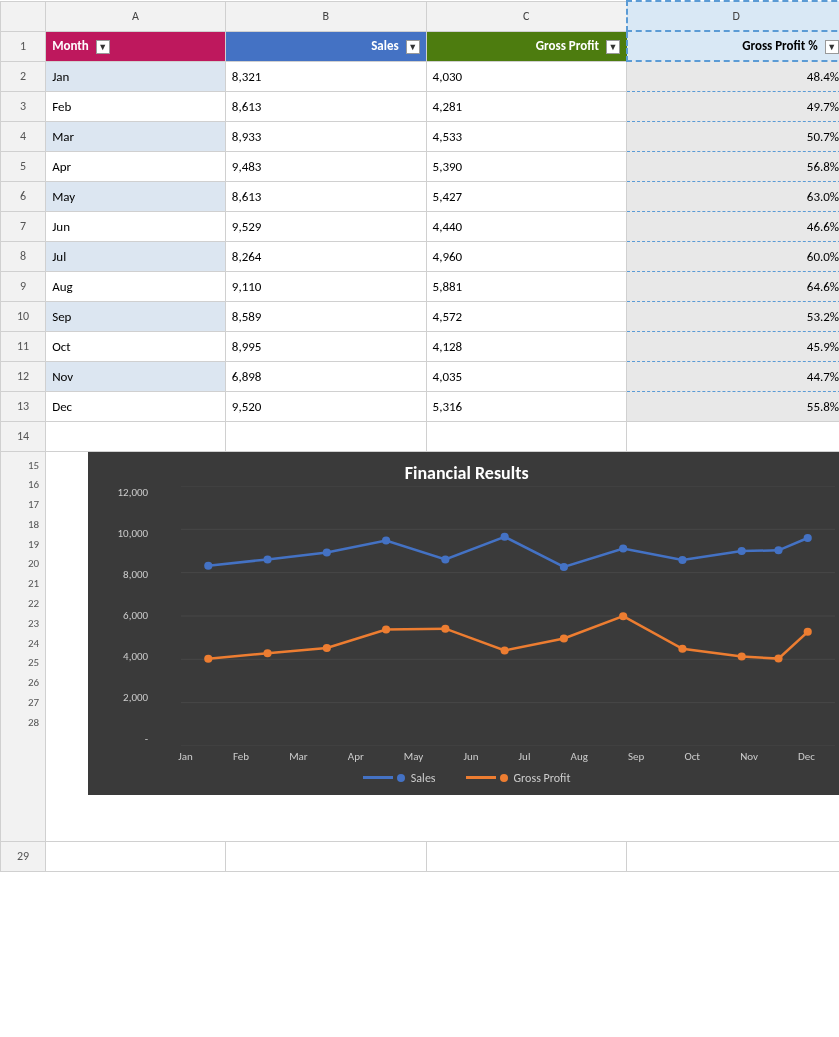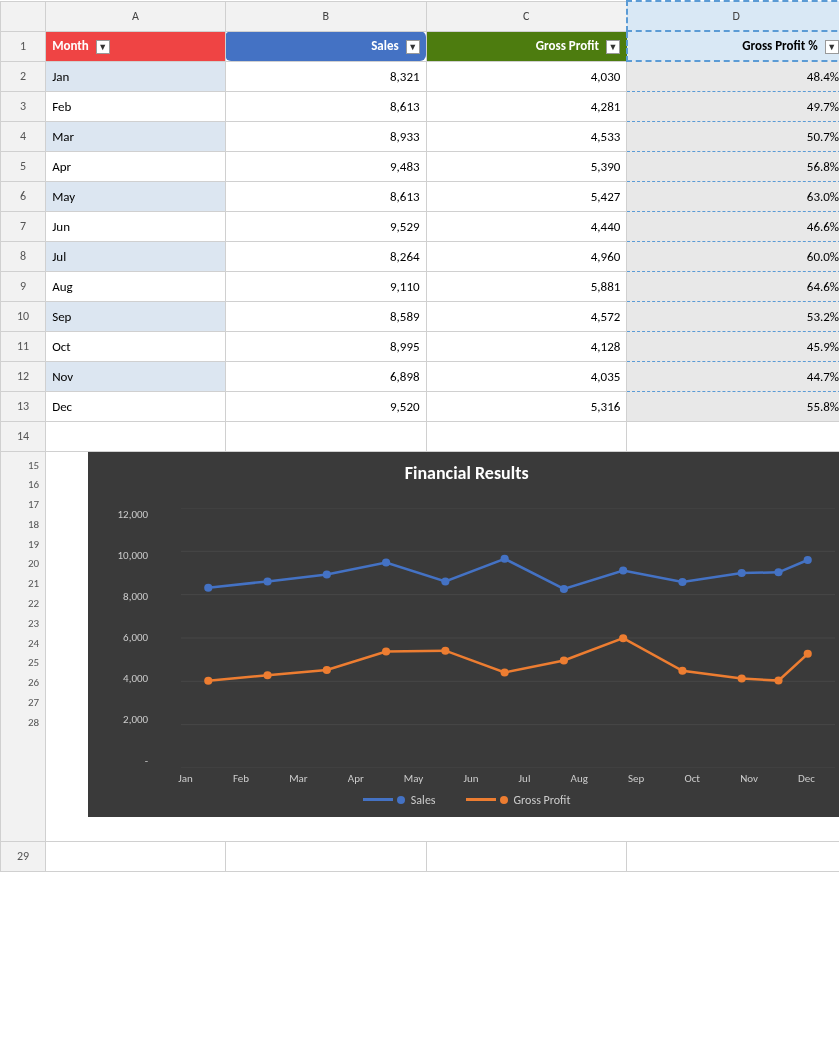--- a/index.html
+++ b/index.html
@@ -28,48 +28,47 @@
     }
 
     .col-header.col-d-header {
       background: #d9e8f5;
       border: 2px dashed #5b9bd5;
       color: #444;
     }
 
     
     .header-month {
-      background: #ef4444;
+      background: #be185d;
       color: white;
       font-weight: bold;
     }
     .header-sales {
       background: #4472c4;
       color: white;
       font-weight: bold;
       text-align: right;
-      border-radius: 6px;
     }
     .header-gp {
       background: #4d7c0f;
       color: white;
       font-weight: bold;
       text-align: right;
     }
     .header-gp-pct {
       background: #d9e8f5;
       color: #000;
       font-weight: bold;
       text-align: right;
       border: 2px dashed #5b9bd5 !important;
     }
 
     
     .cell-month { text-align: left; }
-    .cell-num { text-align: right; }
+    .cell-num { }
     .cell-pct {
       text-align: right;
       background: #e8e8e8;
       border: 1px dashed #5b9bd5 !important;
     }
 
     
     .row-blue-light { background: #dce6f1; }
     .row-white { background: #ffffff; }
 
@@ -98,21 +97,21 @@
       padding: 10px;
       width: 757px;
       margin-left: 42px;
     }
 
     .chart-title {
       color: white;
       text-align: center;
       font-size: 18px;
       font-weight: bold;
-      margin-bottom: 24px;
+      margin-bottom: 2px;
     }
 
     .chart-area {
       display: flex;
       position: relative;
       gap: 28px;
     }
 
     .y-axis-labels {
       display: flex;

